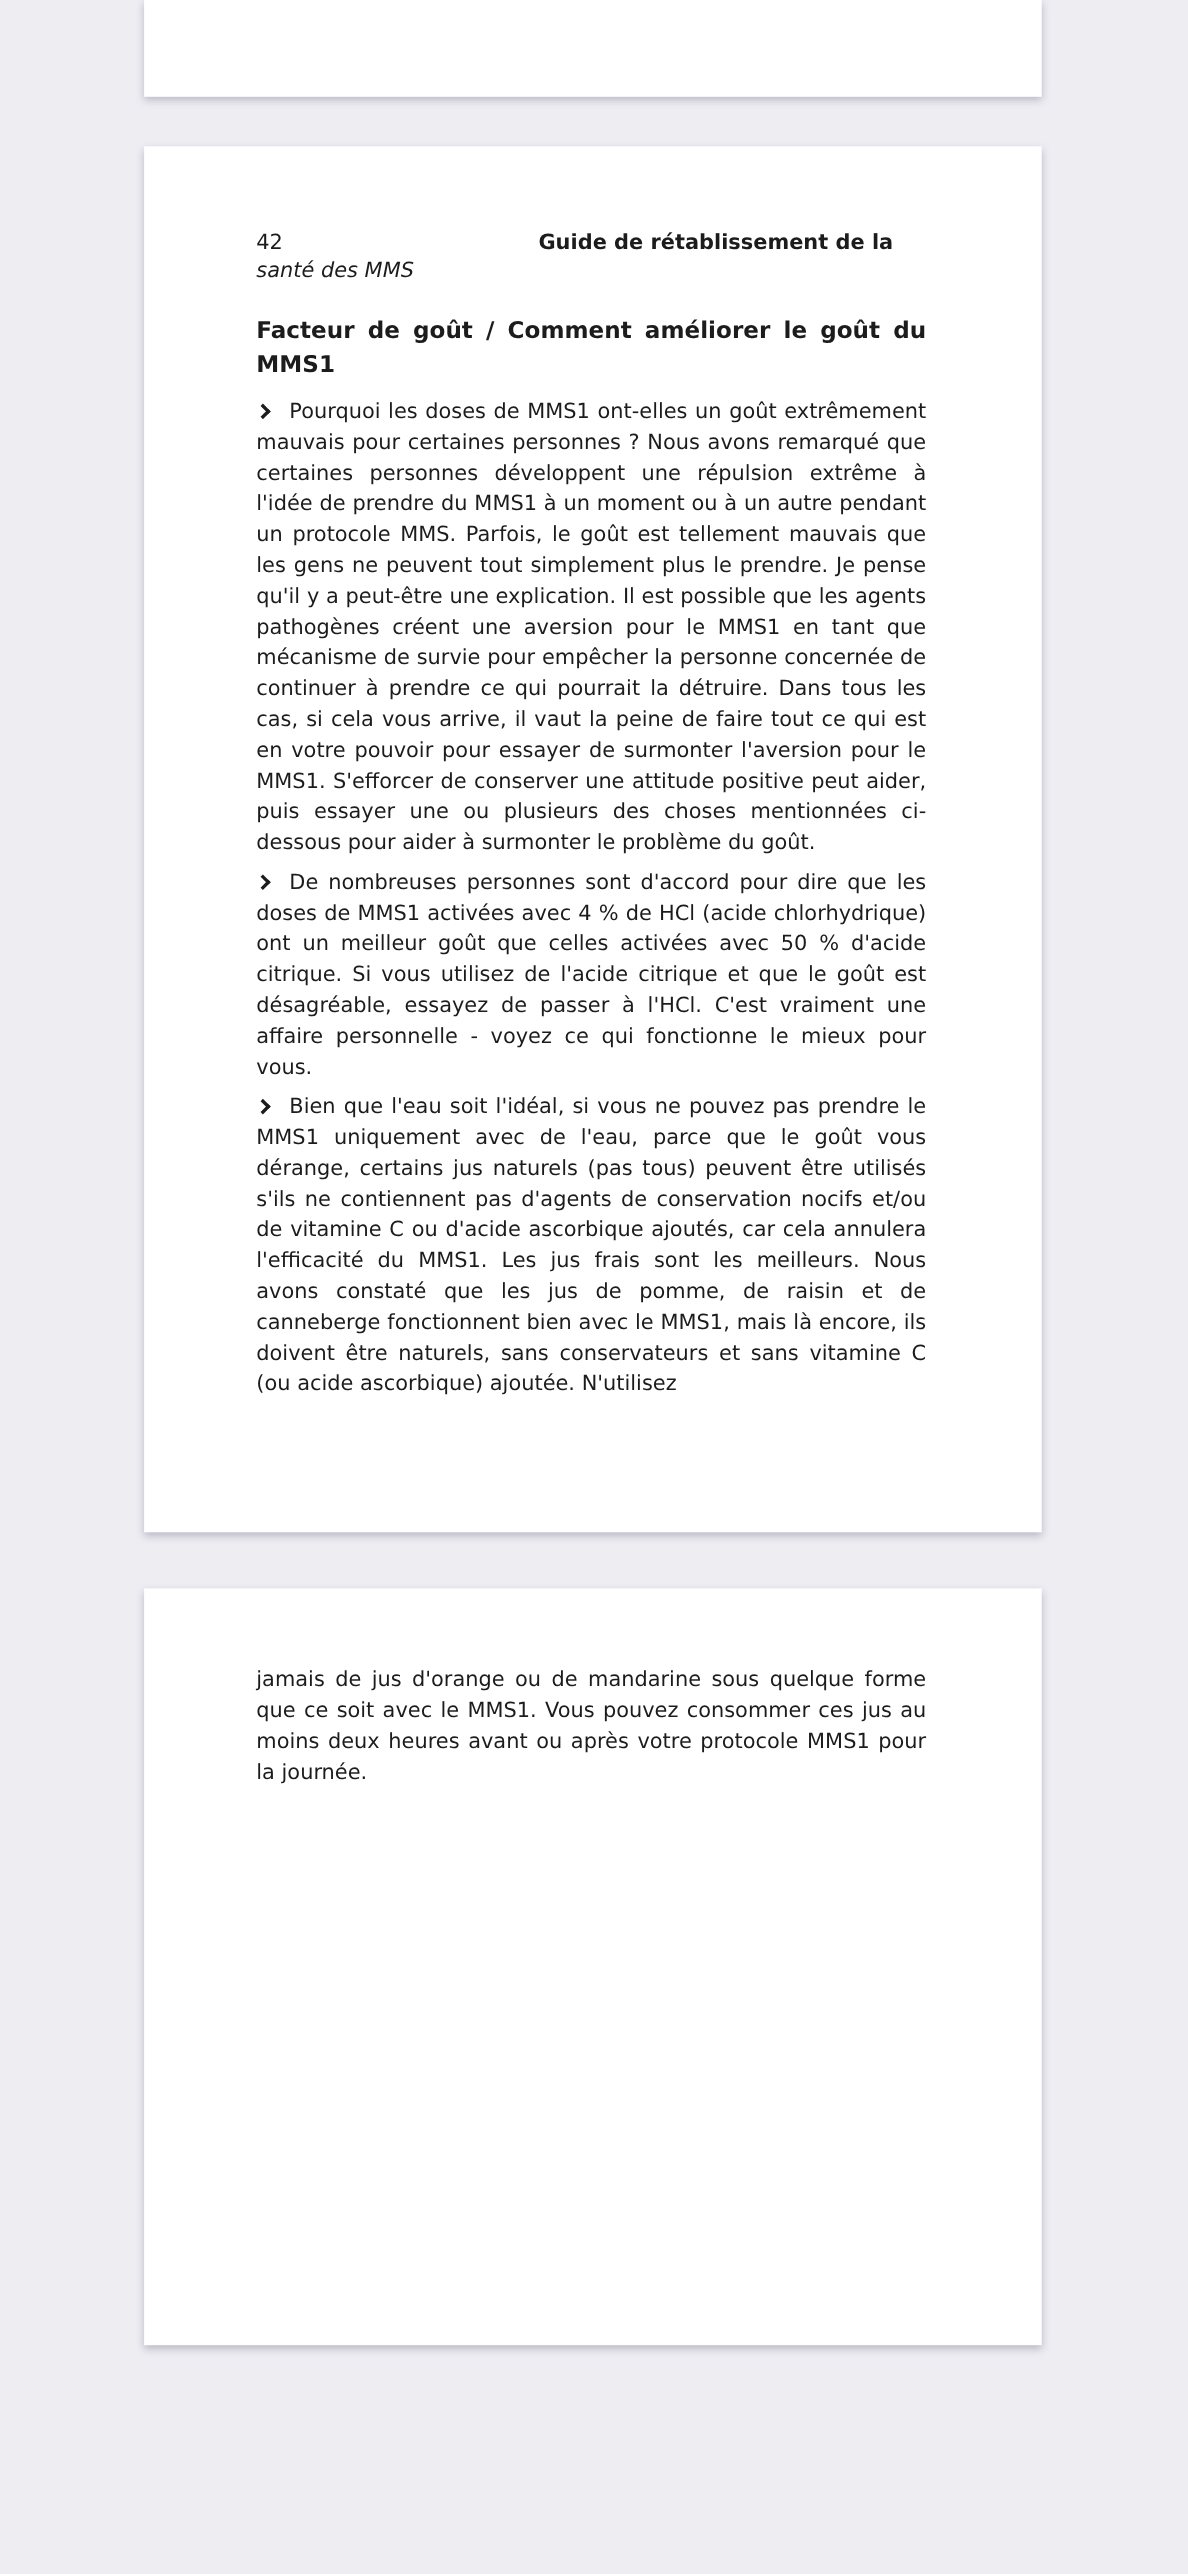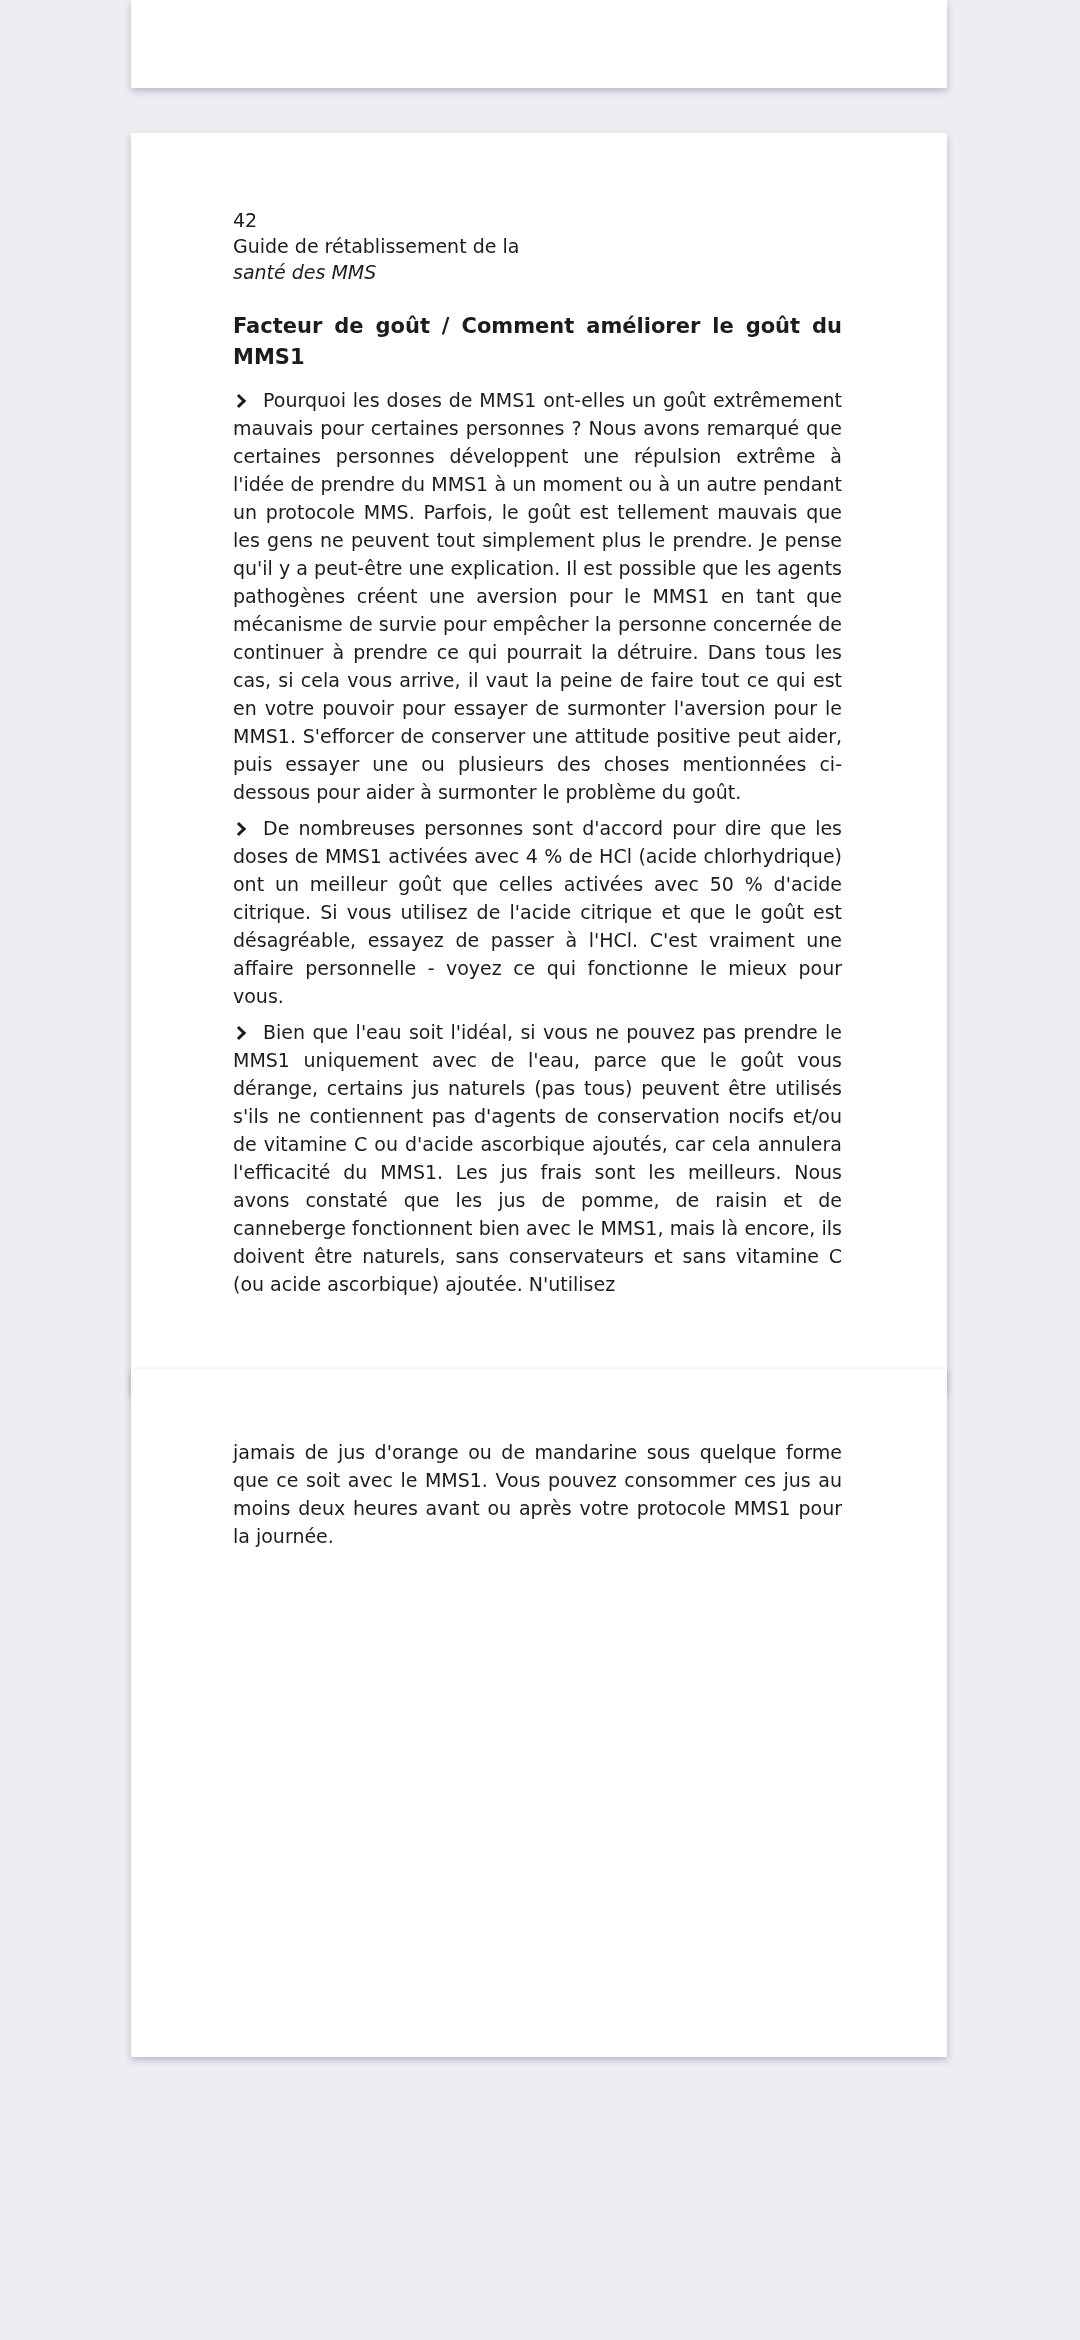--- a/index.html
+++ b/index.html
@@ -17,30 +17,29 @@
   .page {
     position:absolute;
     left:131px;
     width:816px;
     background:#ffffff;
     box-shadow:0 3px 7px rgba(105,98,128,0.38);
     color:#1c1c1c;
   }
   .page-prev   { top:0;      height:88px; }
   .page-main   { top:133px;  height:1260px; padding:74px 105px 0 102px; }
-  .page-second { top:1369px; height:688px;  padding:69px 105px 0 102px; }
+  .page-second { top:1444px; height:688px;  padding:69px 105px 0 102px; }
 
   .hdr-line1 {
     display:flex;
     justify-content:space-between;
     font-size:19px;
     line-height:26px;
-    flex-direction:column;
   }
-  .hdr-right { padding-right:30px; }
+  .hdr-right { padding-right:30px;font-weight:bold; }
   .hdr-line2 { font-size:19px; line-height:26px;font-style:italic; }
 
   .section-title {
     margin-top:26px;
     font-size:21px;
     line-height:31px;
     font-weight:bold;
     text-align:justify;
   }
 

